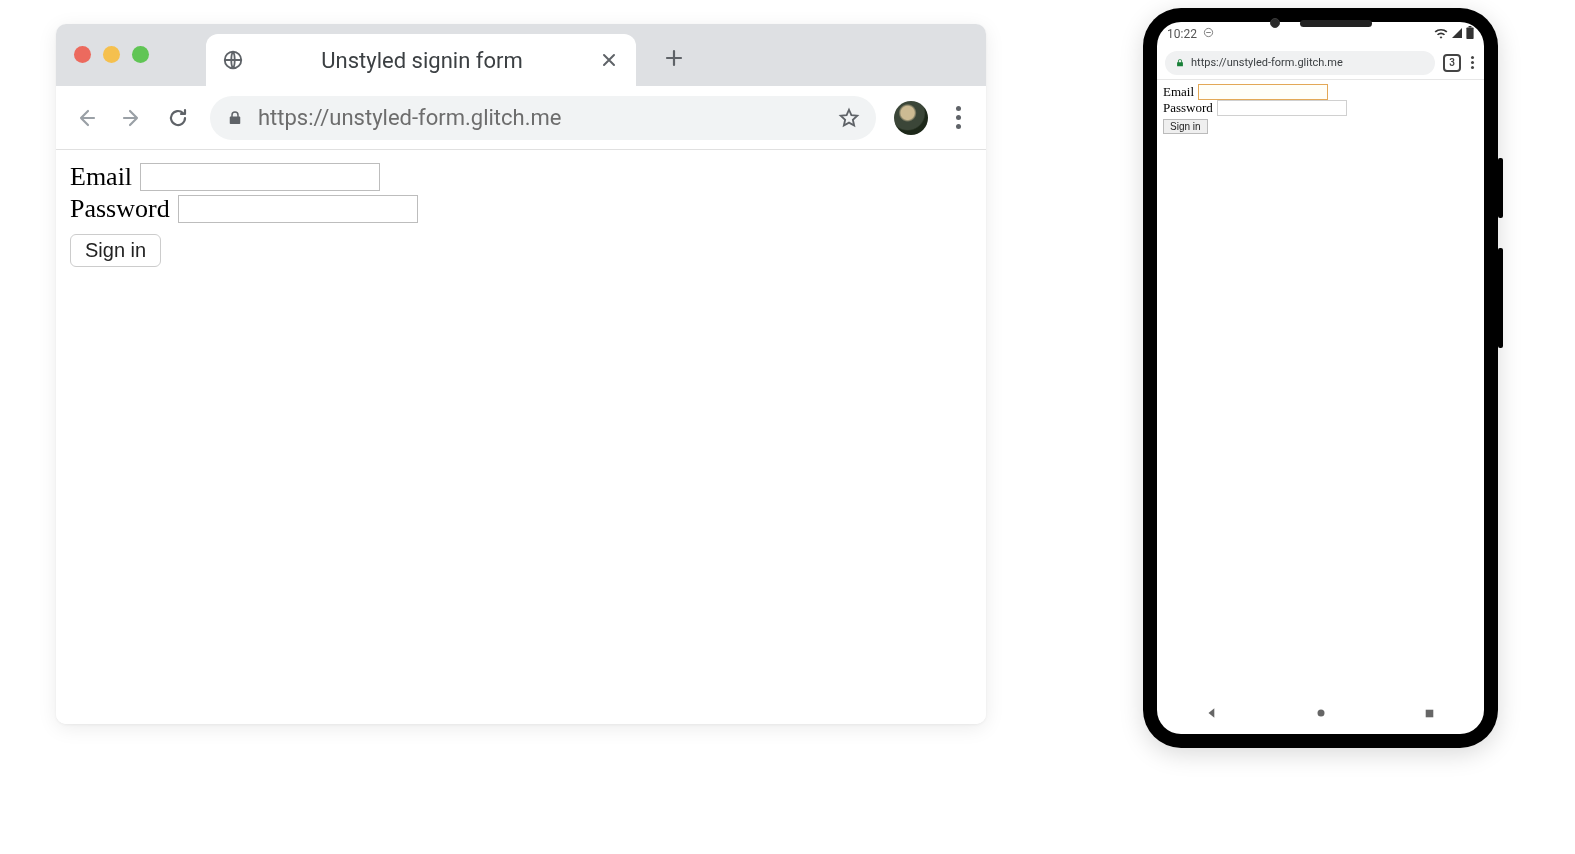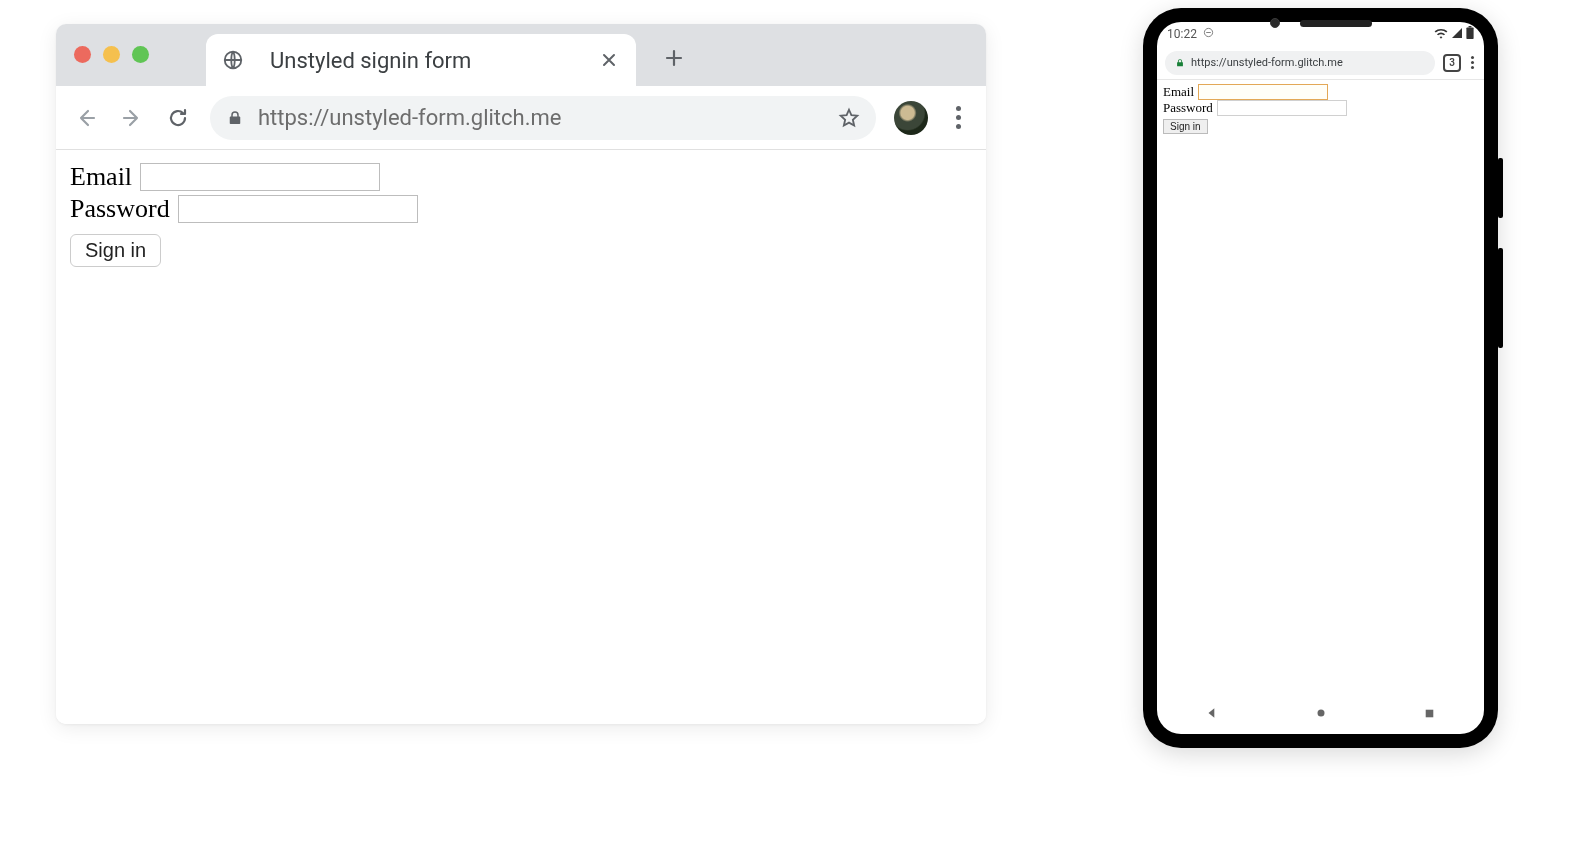--- a/index.html
+++ b/index.html
@@ -49,23 +49,24 @@
 
     .tab {
       margin-left: 150px;
       height: 52px;
       background: #fff;
       border-top-left-radius: 12px;
       border-top-right-radius: 12px;
       display: flex;
       align-items: center;
       padding: 0 18px 0 16px;
-      gap: 26px;
+      gap: 4px;
       min-width: 430px;
       position: relative;
+      text-align: center;
     }
     .tab-favicon { width: 22px; height: 22px; color: #5f6368; display:flex; align-items:center; justify-content:center; }
     .tab-title { font-size: 22px; color: #3c4043; flex: 1; white-space: nowrap; overflow: hidden; text-overflow: ellipsis; }
     .tab-close { width: 18px; height: 18px; color: #5f6368; display:flex; align-items:center; justify-content:center; font-size: 20px; line-height: 1; }
     .new-tab {
       width: 40px; height: 40px; display:flex; align-items:center; justify-content:center;
       margin-left: 18px; margin-bottom: 8px; color: #5f6368;
     }
 
     .toolbar {

